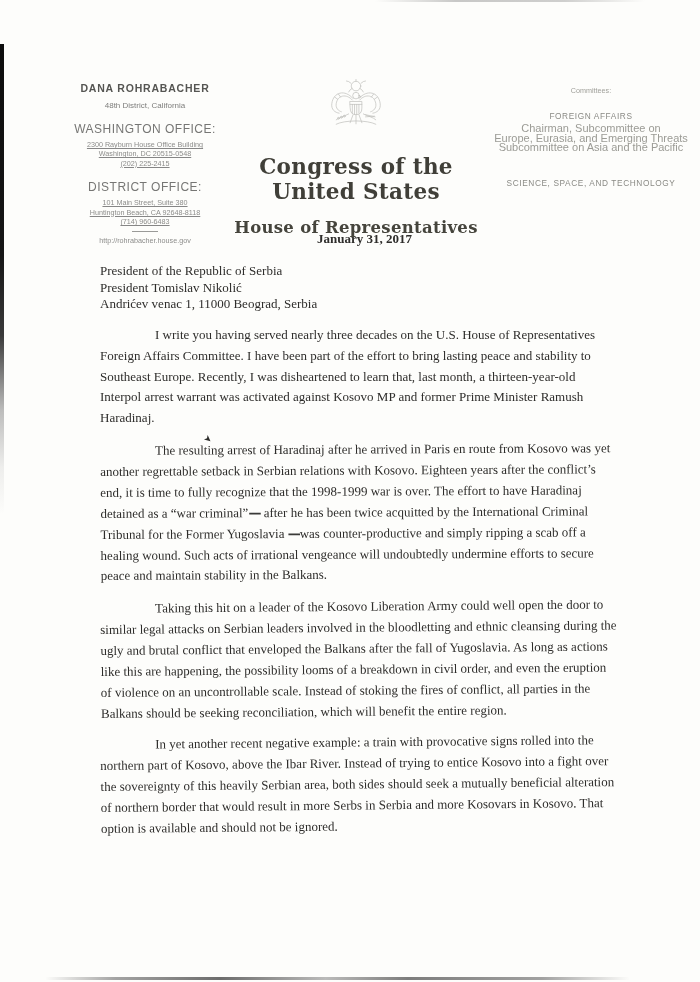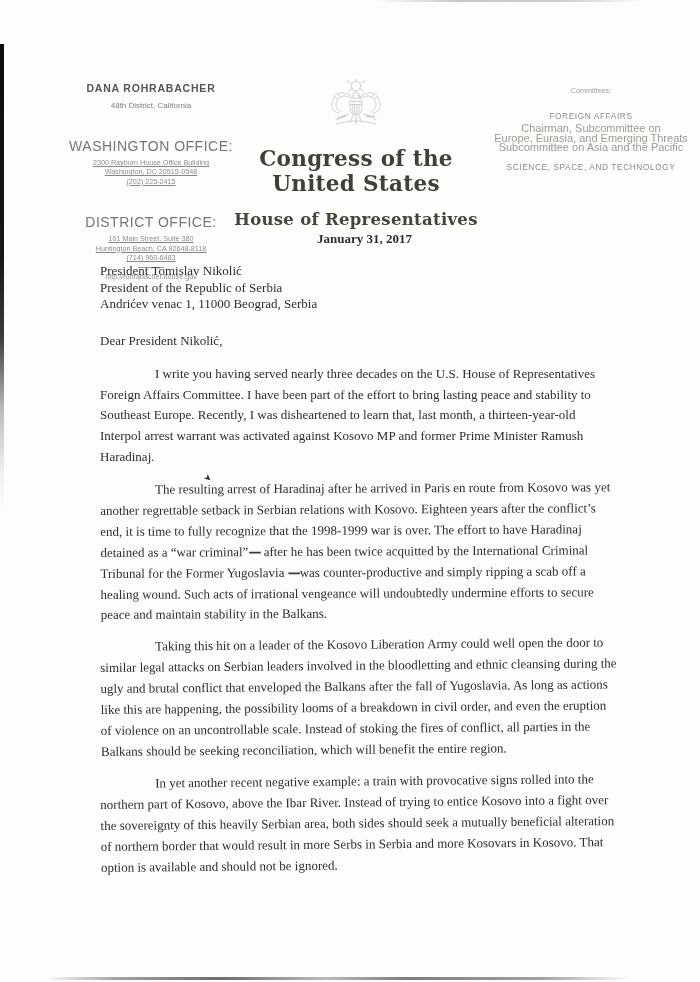--- a/index.html
+++ b/index.html
@@ -19,50 +19,50 @@
     background:linear-gradient(to right, transparent, rgba(120,120,120,.4) 30%, rgba(120,120,120,.35) 70%, transparent);
   }
   .scan-edge-bottom {
     position:absolute; left:45px; bottom:2px; width:585px; height:3px;
     background:linear-gradient(to right, transparent, rgba(90,90,90,.55) 12%, rgba(60,60,60,.75) 30%, rgba(120,120,120,.5) 48%, rgba(70,70,70,.7) 62%, rgba(100,100,100,.6) 85%, transparent);
     border-radius:2px;
   }
 
   
   .lh-left {
-    position:absolute; left:50px; top:82px; width:202px;
+    position:absolute; left:44px; top:82px; width:202px;
     text-align:center; color:#868686;
   }
   .lh-name { font-size:10.5px; font-weight:700; letter-spacing:.8px; color:#555552; }
   .lh-district { font-size:8px; margin-top:7px; color:#7e7e7c; }
-  .lh-heading { font-size:14px; letter-spacing:.5px; margin-top:28px; color:#767674; }
+  .lh-heading { font-size:12px; letter-spacing:.5px; margin-top:12px; color:#767674; }
   .lh-line { font-size:7.2px; line-height:9.4px; color:#8d8d8b; }
   .lh-group { margin-top:4px;text-decoration:underline; }
   .lh-rule { width:26px; border-top:1.5px solid #9a9a98; margin:5px auto 4px auto; }
 
   .lh-center { position:absolute; left:228px; top:78px; width:256px; text-align:center; }
   .seal-icon { display:block; margin:0 auto; }
   .congress-title {
     font-family:"DejaVu Serif", serif; font-weight:700;
-    font-size:21.5px; letter-spacing:.3px; color:#403f38; margin-top:2px;
+    font-size:21.5px; letter-spacing:.3px; color:#403f38; margin-top:10px;
   }
   .house-title {
     font-family:"DejaVu Serif", serif; font-weight:700;
     font-size:16.5px; letter-spacing:.3px; color:#45443c; margin-top:14px;
   }
 
   .lh-right {
     position:absolute; left:486px; top:86px; width:210px;
     text-align:center; color:#979792;
   }
   .lh-committees-label { font-size:7.2px; color:#a0a09a; }
   .lh-committee { font-size:8.3px; letter-spacing:.6px; color:#8a8a85; margin-top:16px; }
   .lh-role { font-size:11px; line-height:9.6px; color:#9b9b95; }
   .lh-roles { margin-top:3px; }
-  .lh-committee.second { margin-top:9px; }
+  .lh-committee.second { margin-top:25px; }
 
   
   .letter-body {
     position:absolute; left:100px; top:229px; width:518px;
     font-family:"Liberation Serif", serif; font-size:13px;
     color:#2e2d2b; line-height:20.9px;
   }
   .date { margin:0 0 13px 217px;font-weight:bold; }
   .recipient div { line-height:16.6px; }
   .salutation { margin-top:18px; }
@@ -150,26 +150,25 @@
       <div class="lh-role">Europe, Eurasia, and Emerging Threats</div>
       <div class="lh-role">Subcommittee on Asia and the Pacific</div>
     </div>
     <div class="lh-committee second">SCIENCE, SPACE, AND TECHNOLOGY</div>
   </div>
 
   <main class="letter-body">
     <div class="date">January 31, 2017</div>
 
     <div class="recipient">
+      <div>President of the Republic of Serbia</div>
       <div>President Tomislav Nikolić</div>
-      <div>President of the Republic of Serbia</div>
       <div>Andrićev venac 1, 11000 Beograd, Serbia</div>
     </div>
 
-    <div class="salutation">Dear President Nikolić,</div>
 
     <p class="para p1"><span>I write you having served nearly three decades on the U.S. House of Representatives Foreign Affairs Committee. I have been part of the effort to bring lasting peace and stability to Southeast Europe.  Recently, I was disheartened to learn that, last month, a thirteen-year-old Interpol arrest warrant was activated against Kosovo MP and former Prime Minister Ramush Haradinaj.</span><span class="hw-mark">➤</span></p>
 
     <p class="para p2"><span>The resulting arrest of Haradinaj after he arrived in Paris en route from Kosovo was yet another regrettable setback in Serbian relations with Kosovo. Eighteen years after the conflict’s end, it is time to fully recognize that the 1998-1999 war is over. The effort to have Haradinaj detained as a “war criminal”</span><span class="hw-dash">—</span><span> after he has been twice acquitted by the International Criminal Tribunal for the Former Yugoslavia </span><span class="hw-dash">—</span><span>was counter-productive and simply ripping a scab off a healing wound.  Such acts of irrational vengeance will undoubtedly undermine efforts to secure peace and maintain stability in the Balkans.</span></p>
 
     <p class="para p3">Taking this hit on a leader of the Kosovo Liberation Army could well open the door to similar legal attacks on Serbian leaders involved in the bloodletting and ethnic cleansing during the ugly and brutal conflict that enveloped the Balkans after the fall of Yugoslavia. As long as actions like this are happening, the possibility looms of a breakdown in civil order, and even the eruption of violence on an uncontrollable scale. Instead of stoking the fires of conflict, all parties in the Balkans should be seeking reconciliation, which will benefit the entire region.</p>
 
     <p class="para p4">In yet another recent negative example: a train with provocative signs rolled into the northern part of Kosovo, above the Ibar River. Instead of trying to entice Kosovo into a fight over the sovereignty of this heavily Serbian area, both sides should seek a mutually beneficial alteration of northern border that would result in more Serbs in Serbia and more Kosovars in Kosovo. That option is available and should not be ignored.</p>
   </main>
 

